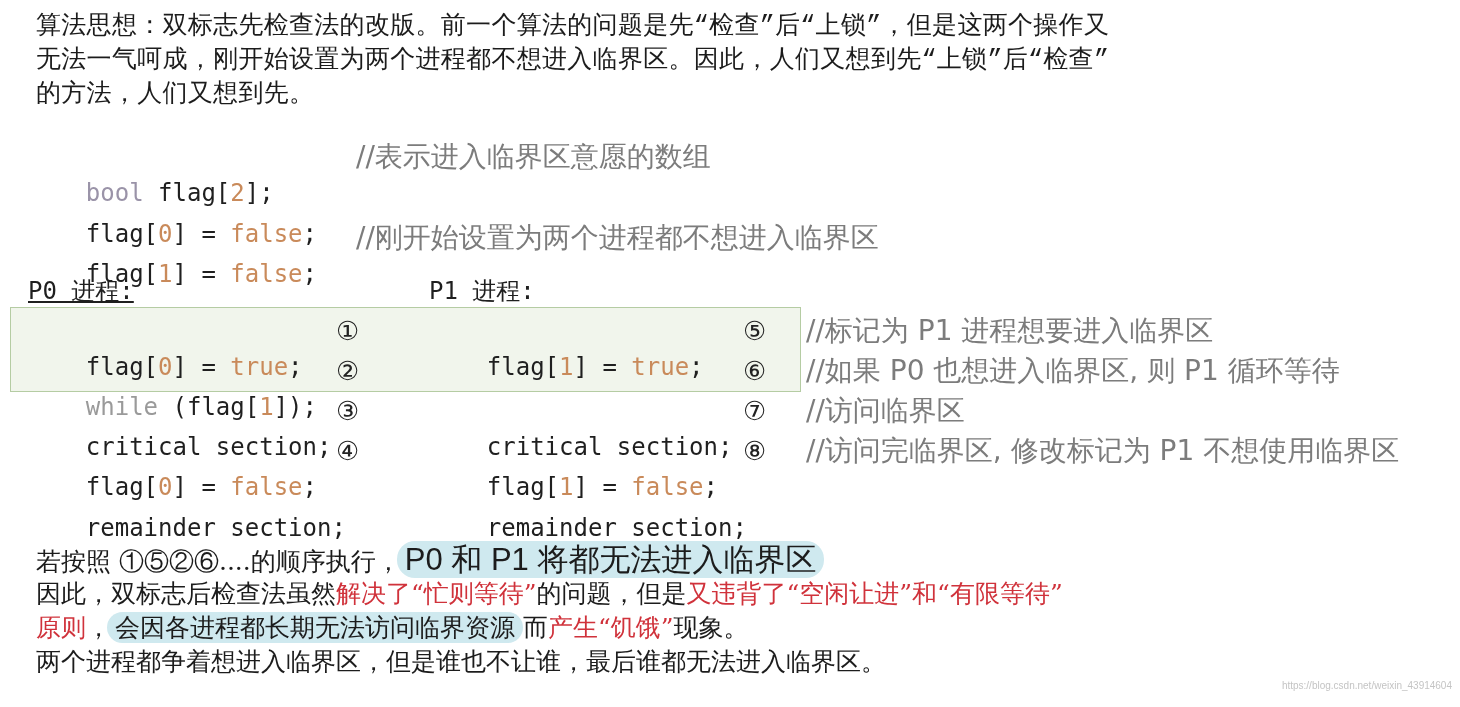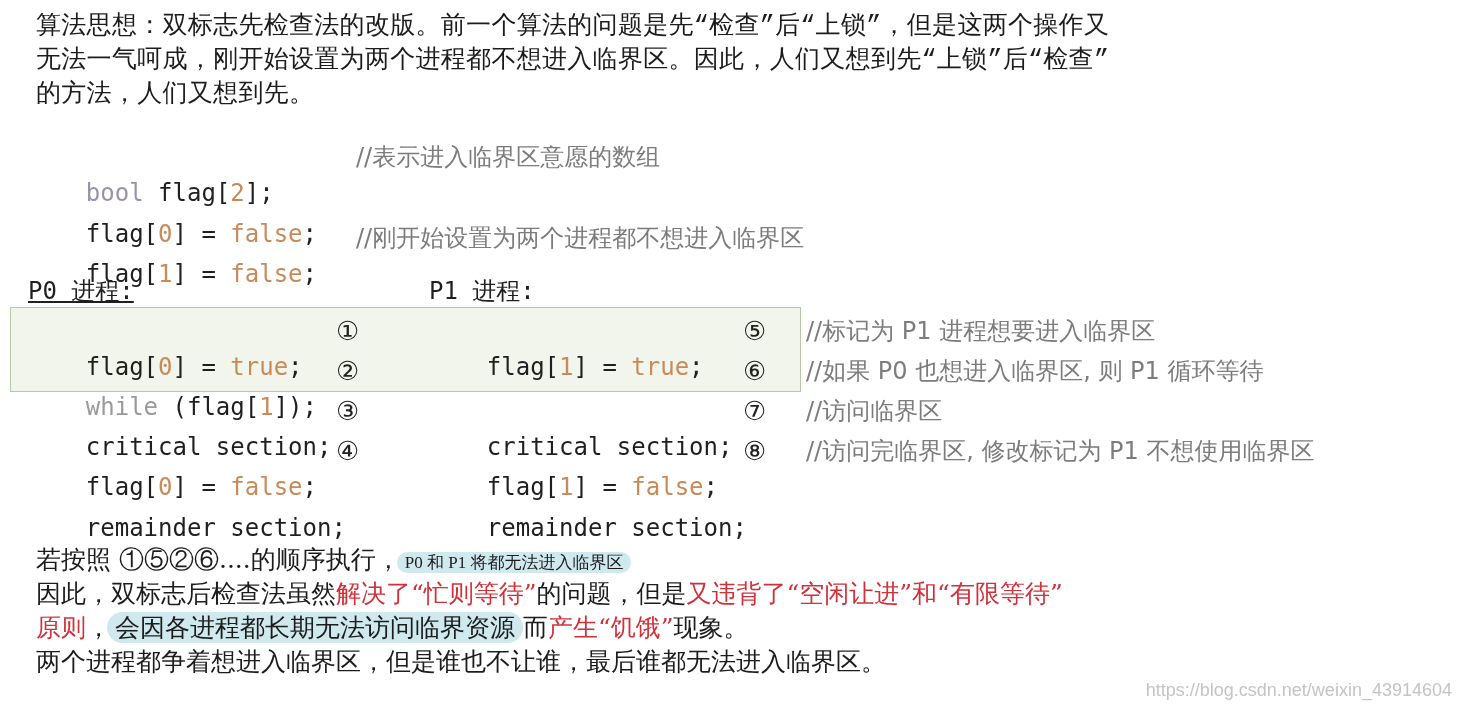--- a/index.html
+++ b/index.html
@@ -14,40 +14,40 @@
     }
     .code {
       font-family: "DejaVu Sans Mono", "Liberation Mono", monospace;
       font-size: 24px; color: #1f1f1f; white-space: pre;
     }
     .line { position: absolute; height: 36px; line-height: 36px; }
     .kw { color: #9a93a8; }
     .num { color: #c98a5a; }
     .lit { color: #c98a5a; }
     .wh { color: #9a9a9a; }
-    .cmt { color: #7c7c7c; font-family: "DejaVu Sans", "Liberation Sans", sans-serif; font-size: 24px; }
+    .cmt { color: #7c7c7c; font-family: "DejaVu Sans", "Liberation Sans", sans-serif; font-size: 28px; }
     .circ { font-family: "DejaVu Sans", sans-serif; font-size: 26px; color: #222; }
     .hl-box {
       position: absolute; left: 10px; top: 307px; width: 791px; height: 85px;
       background: #f1f5ec; border: 1.5px solid #b5cca3; box-sizing: border-box;
     }
     .bottom {
       position: absolute; left: 36px; top: 543px; width: 1400px;
       font-family: "DejaVu Serif", "Liberation Serif", serif;
       font-size: 25px; line-height: 34px; color: #1c1c1c;
     }
     .bottom .row { height: 34px; white-space: nowrap; }
     .red { color: #d0323b; }
     .pill {
       background: #cfe9ef; border-radius: 18px; padding: 1px 8px; margin-left: -4px;
     }
-    .pill-sans { font-family: Liberation Serif, serif; font-size: 17px; }
+    .pill-sans { font-family: Liberation Sans, sans-serif; font-size: 31px; }
     .watermark {
       position: absolute; right: 8px; top: 680px;
-      font-family: "Liberation Sans", sans-serif; font-size: 18px; color: #c4c4c4;
+      font-family: "Liberation Sans", sans-serif; font-size: 10px; color: #c4c4c4;
     }
   </style>
 </head>
 <body>
 
 <div class="intro">
   <div>算法思想：双标志先检查法的改版。前一个算法的问题是先“检查”后“上锁”，但是这两个操作又</div>
   <div>无法一气呵成，刚开始设置为两个进程都不想进入临界区。因此，人们又想到先“上锁”后“检查”</div>
   <div>的方法，人们又想到先。</div>
 </div>

